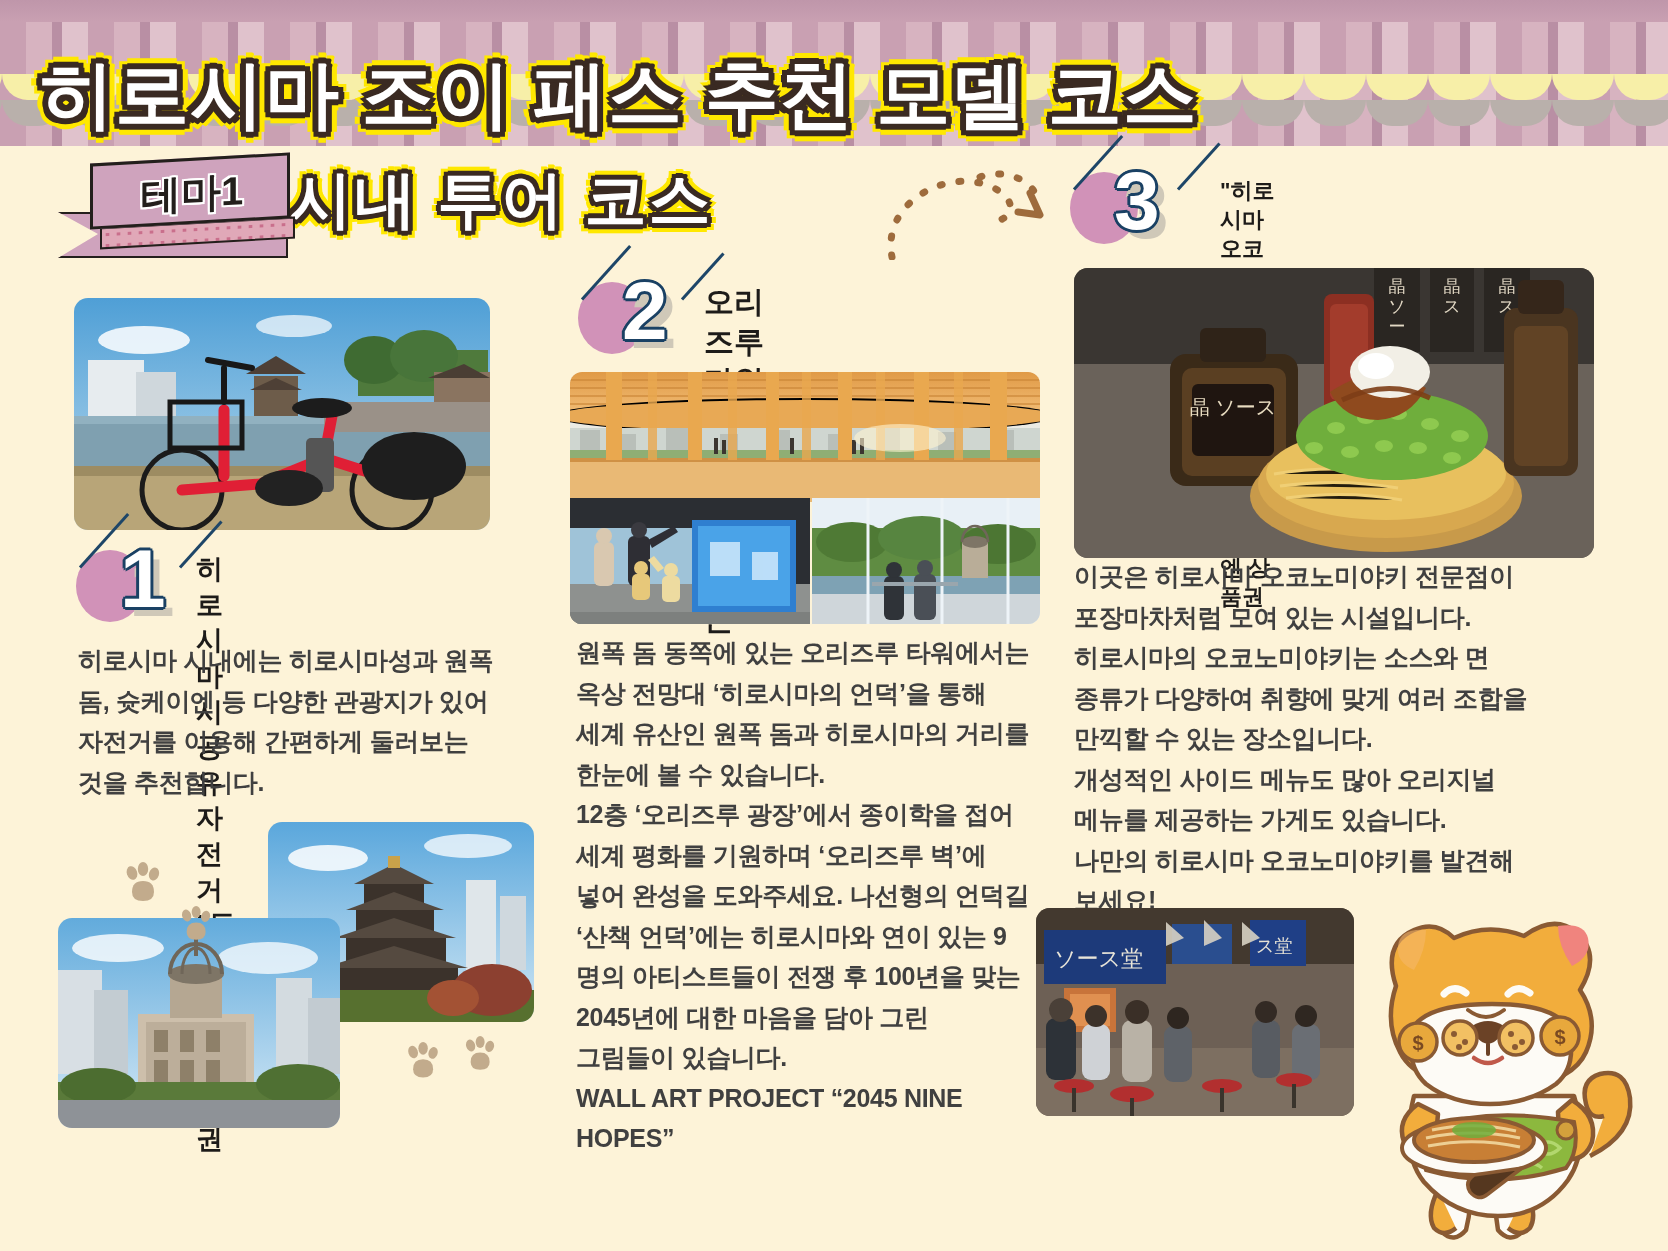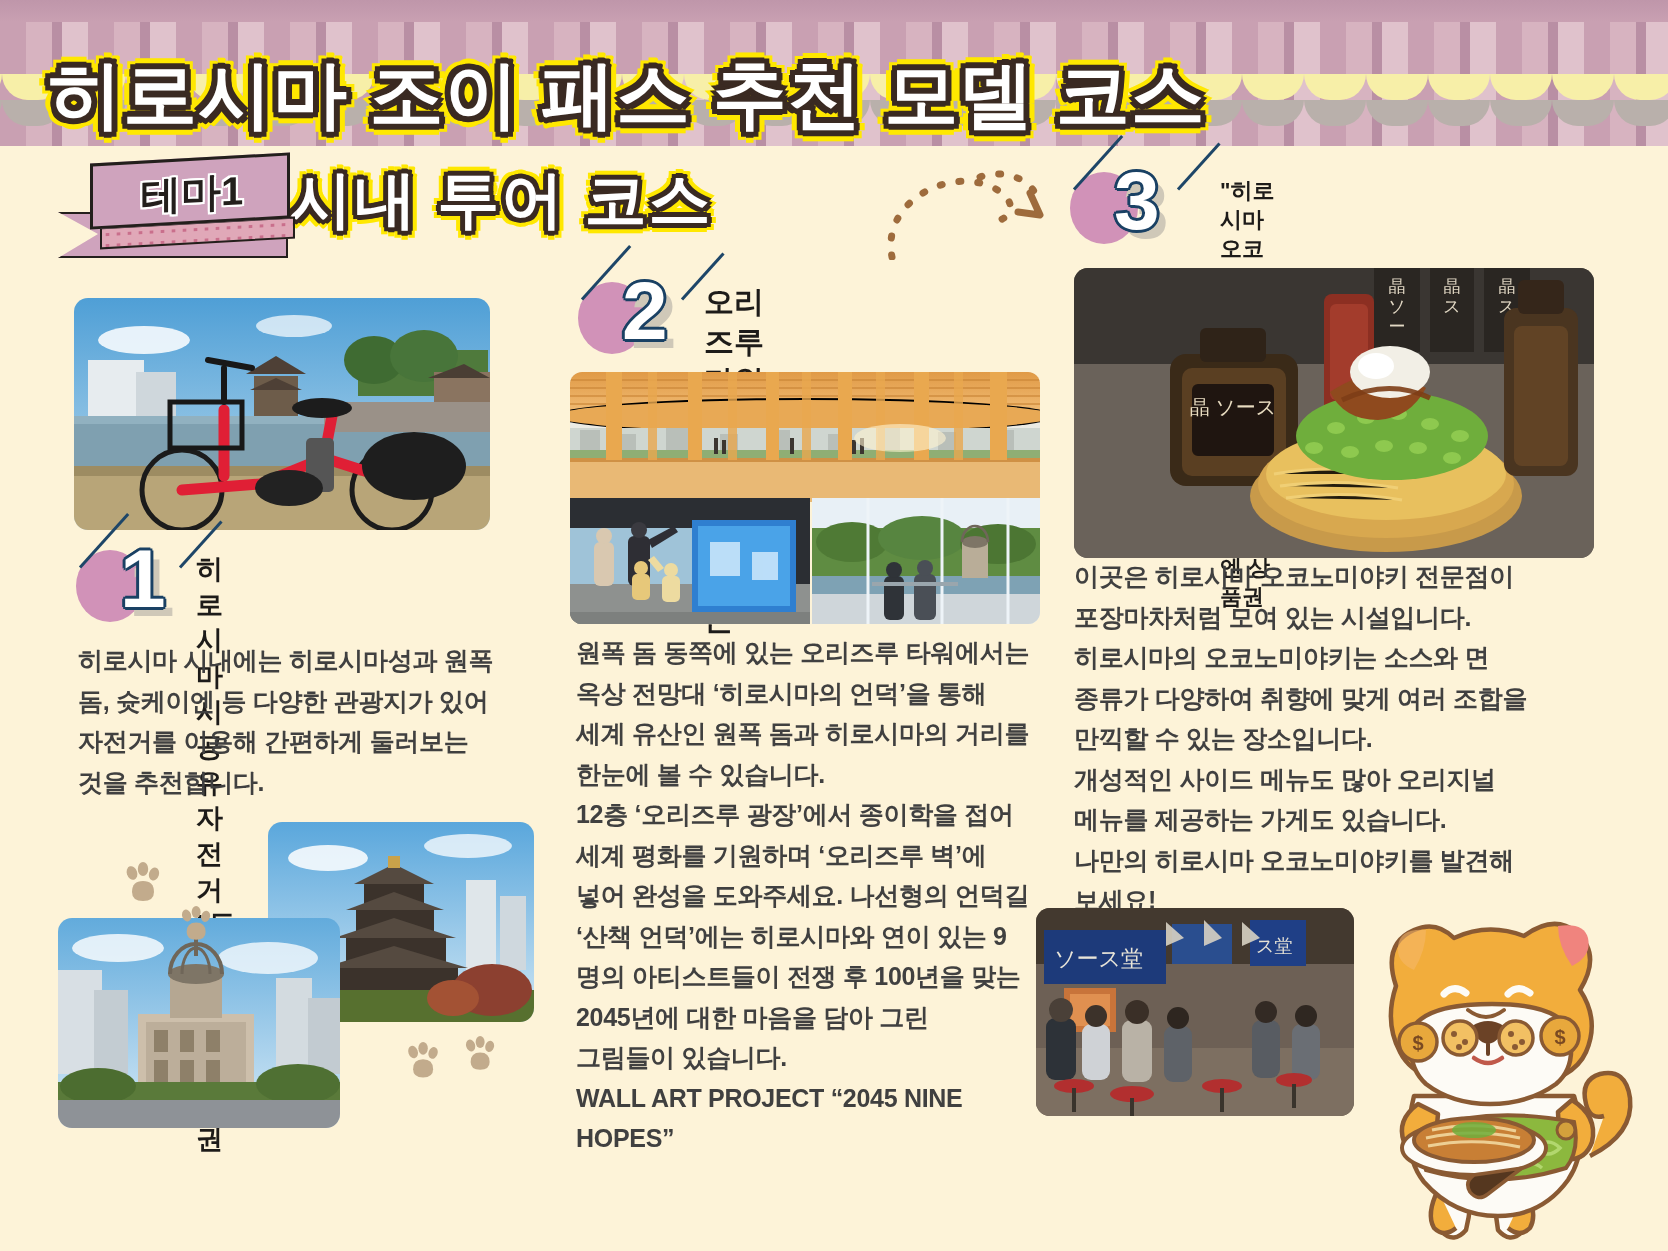--- a/index.html
+++ b/index.html
@@ -24,21 +24,21 @@
   }
   .awning-top { position:absolute; left:0; top:0; width:100%; height:22px;
     background:linear-gradient(180deg,#bf96aa,#c9a0b2); }
   .sc-row { position:absolute; left:-20px; width:1720px; height:26px; }
   .sc-row i {
     position:absolute; width:62px; height:26px; border-radius:0 0 31px 31px;
   }
 
   
   .title-main {
-    position:absolute; left:48px; top:46px;
+    position:absolute; left:40px; top:46px;
     font-size:74px; font-weight:bold; letter-spacing:1px;
     color:#ffffff;
     -webkit-text-stroke:0px;
     text-shadow:
        6px 0 0 #3a2a22, -6px 0 0 #3a2a22, 0 6px 0 #3a2a22, 0 -6px 0 #3a2a22,
        5px 5px 0 #3a2a22, -5px 5px 0 #3a2a22, 5px -5px 0 #3a2a22, -5px -5px 0 #3a2a22,
        11px 0 0 #ffe800, -11px 0 0 #ffe800, 0 11px 0 #ffe800, 0 -11px 0 #ffe800,
        8px 8px 0 #ffe800, -8px 8px 0 #ffe800, 8px -8px 0 #ffe800, -8px -8px 0 #ffe800;
     white-space:nowrap;
     z-index:6;

